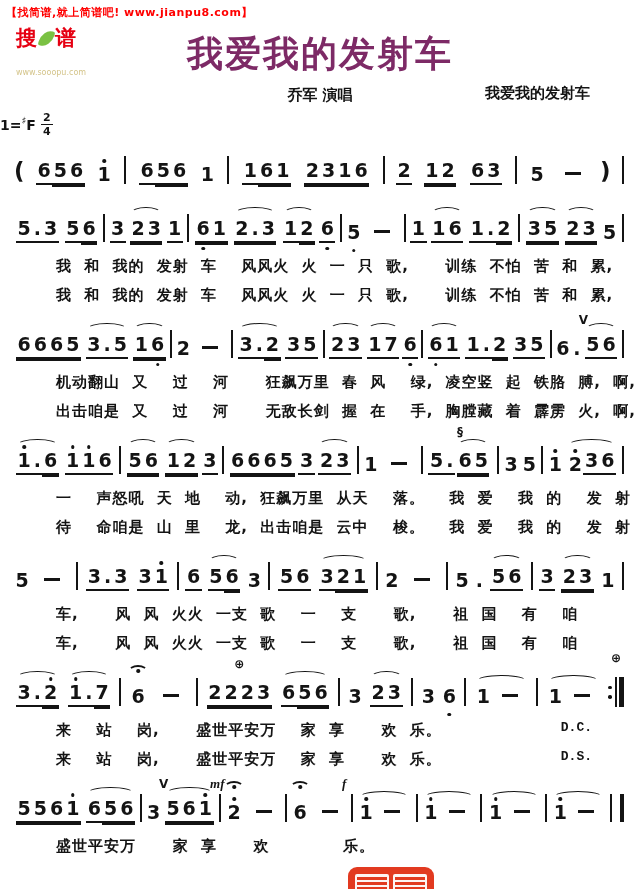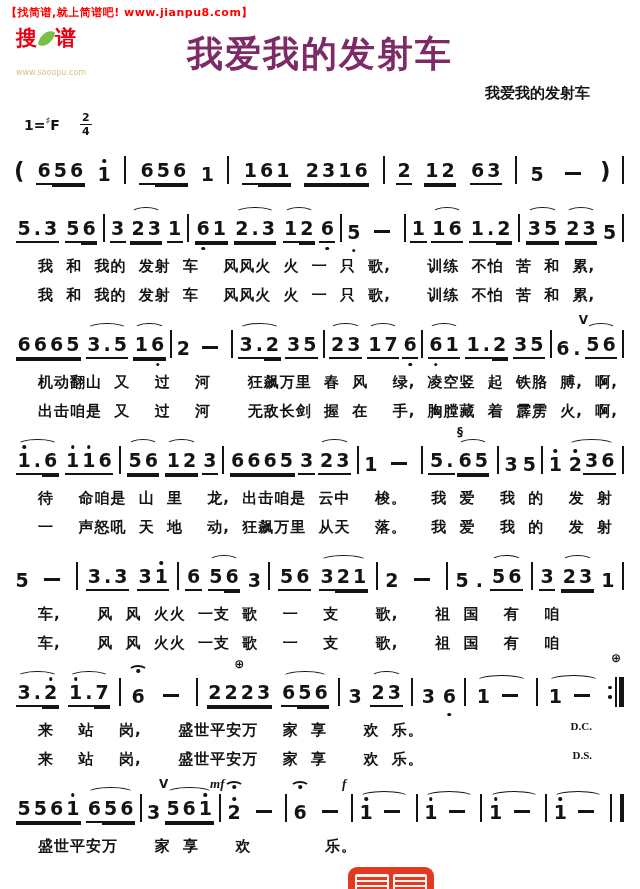--- a/index.html
+++ b/index.html
@@ -12,21 +12,21 @@
   .banner{color:#ff0000;font-weight:bold;font-size:11px;padding:5px 6px 2px;letter-spacing:.5px;}
   .hdr{position:relative;height:64px;}
   .logo{position:absolute;left:16px;top:6px;text-align:center;line-height:1;}
   .logo-main{font-size:21px;font-weight:bold;color:#e60012;letter-spacing:1px;display:flex;align-items:center;gap:2px;}
   .leaf{display:inline-block;width:13px;height:17px;background:#7ac143;border-radius:80% 10% 80% 10%;transform:rotate(18deg);}
   .logo-url{font-size:8px;color:#d4c48a;margin-top:20px;}
   .title{text-align:center;font-size:36px;font-weight:bold;color:#7d2a66;padding-top:8px;letter-spacing:2px;}
   .subrow{position:relative;height:26px;font-size:15px;}
   .singer{position:absolute;left:0;right:0;text-align:center;font-weight:bold;}
   .credit{position:absolute;right:50px;top:-2px;font-weight:bold;}
-  .keyrow{height:24px;font-size:14px;font-weight:bold;display:flex;align-items:center;gap:20px;margin-left:24px;}
+  .keyrow{height:24px;font-size:14px;font-weight:bold;display:flex;align-items:center;gap:5px;}
   .frac{display:inline-flex;flex-direction:column;align-items:center;font-size:11px;line-height:1;}
   .frac .tt{border-bottom:1.4px solid #141414;padding:0 2px 1px;}
   .frac .tb{padding-top:1px;}
   sup.acc{font-size:10px;}
   
   #score{padding:0 0 0 0;}
   .sl{display:flex;align-items:flex-end;justify-content:space-between;padding:19px 14px 9px;min-height:30px;}
   .note{position:relative;display:inline-block;font-size:19px;font-weight:bold;line-height:1.05;padding:0 1.5px;}
   .u1{border-bottom:2px solid #141414;padding-bottom:2px;}
   .u2{border-bottom:2px solid #141414;padding-bottom:2px;}
@@ -44,22 +44,22 @@
   .dbar{width:8px;height:28px;border-left:2px solid #141414;border-right:4px solid #141414;margin:0 2px 1px;}
   .rbar{display:flex;align-items:center;height:30px;margin-bottom:0;}
   .rdots{display:flex;flex-direction:column;gap:6px;margin-right:3px;}
   .rdots i{width:3.5px;height:3.5px;background:#141414;border-radius:50%;}
   .thin{width:2px;height:30px;background:#141414;}
   .thick{width:4.5px;height:30px;background:#141414;margin-left:2.5px;}
   .dash{width:16px;height:2.6px;background:#141414;margin:0 10px 10px;}
   .par{font-size:23px;font-weight:bold;line-height:1;margin-bottom:2px;}
   
   .ly{position:relative;padding:5px 0 5px 38px;font-size:15px;font-weight:bold;}
-  .ly .tx{white-space:pre;word-spacing:6px;letter-spacing:1px;}
-  .ly .rt{position:absolute;right:48px;top:4px;font-size:11px;font-weight:bold;font-family:Liberation Serif, serif;}
+  .ly .tx{white-space:pre;word-spacing:6px;letter-spacing:1px;margin-left:18px;}
+  .ly .rt{position:absolute;right:48px;top:4px;font-size:13px;font-weight:bold;font-family:Liberation Mono, monospace;}
   
   .footwrap{position:relative;height:78px;margin-top:4px;}
   .seal{position:absolute;left:348px;top:2px;width:86px;height:74px;background:#e23a20;border-radius:9px;
         display:grid;grid-template-columns:1fr 1fr;grid-template-rows:1fr 1fr;gap:4px;padding:7px;box-sizing:border-box;}
   .seal i{display:block;border:2px solid #fff;border-radius:2px;
         background:repeating-linear-gradient(0deg,transparent 0 3px,#ffffff 3px 5px);opacity:.95;}
 </style>
 </head>
 <body>
 
@@ -71,20 +71,21 @@
       <span>搜</span>
       <span class="leaf"></span>
       <span>谱</span>
     </div>
     <div class="logo-url">www.sooopu.com</div>
   </div>
   <div class="title">我爱我的发射车</div>
 </div>
 
 <div class="subrow">
+  <div class="singer">乔军 演唱</div>
   <div class="credit">我爱我的发射车</div>
 </div>
 
 <div class="keyrow">
   <span>
     <span>1=</span><sup class="acc">♯</sup><span>F</span>
   </span>
   <span class="frac">
     <span class="tt">2</span>
     <span class="tb">4</span>
@@ -330,22 +331,22 @@
       <div class="bar"></div>
       <div class="note">1<div class="dA"></div></div>
       <div class="grp">
         <div class="note">2<div class="dA"></div></div>
         <div class="note u1">3</div>
         <div class="note u1">6</div>
         <div class="arc"></div>
       </div>
       <div class="bar"></div>
     </div>
+    <div class="ly"><span class="tx">一  声怒吼 天 地  动, 狂飙万里 从天  落。  我 爱  我 的  发 射</span></div>
     <div class="ly"><span class="tx">待  命咱是 山 里  龙, 出击咱是 云中  梭。  我 爱  我 的  发 射</span></div>
-    <div class="ly"><span class="tx">一  声怒吼 天 地  动, 狂飙万里 从天  落。  我 爱  我 的  发 射</span></div>
     <div class="sl">
       <div class="note">5</div>
       <div class="dash"></div>
       <div class="bar"></div>
       <div class="grp">
         <div class="note u1">3</div>
         <div class="note u1">.</div>
         <div class="note u1">3</div>
       </div>
       <div class="grp">

